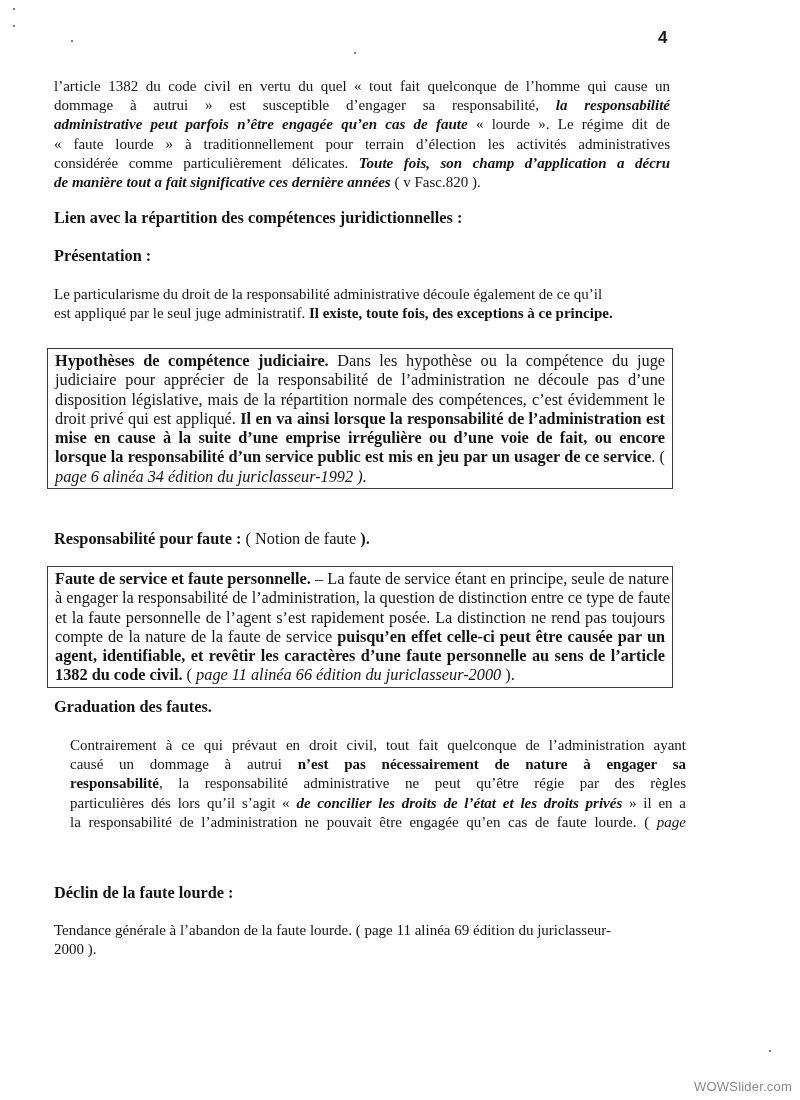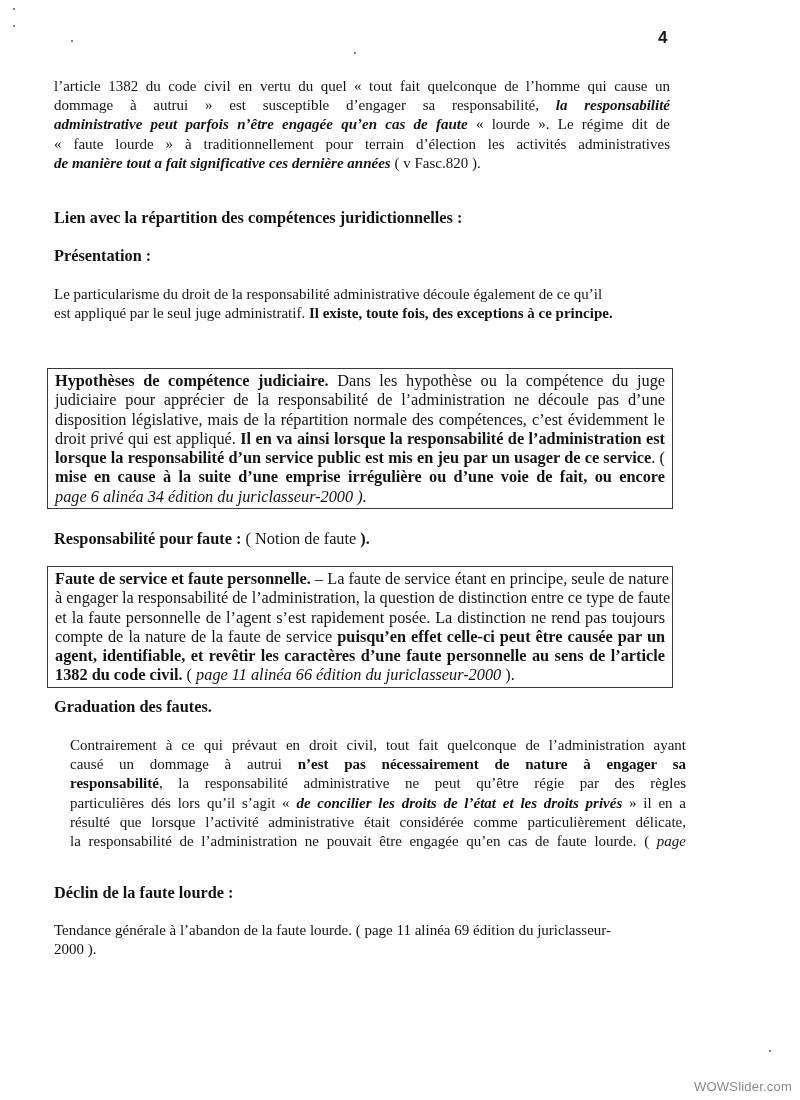--- a/index.html
+++ b/index.html
@@ -39,41 +39,42 @@
 <div class="speck" style="left:71px;top:40px;width:2px;height:2px;"></div>
 <div class="speck" style="left:354px;top:52px;width:2px;height:2px;"></div>
 <div class="speck" style="left:769px;top:1050px;width:2px;height:2px;"></div>
 
 <div class="block" style="top:77px;">
   <div>
       <span class="line"><span>l’article 1382 du code civil en vertu du quel « tout fait quelconque de l’homme qui cause un</span></span>
       <span class="line"><span>dommage à autrui » est susceptible d’engager sa responsabilité, </span><span class="bi">la responsabilité</span></span>
       <span class="line"><span class="bi">administrative peut parfois n’être engagée qu’en cas de faute</span><span> « lourde ». Le régime dit de</span></span>
       <span class="line"><span>« faute lourde » à traditionnellement pour terrain d’élection les activités administratives</span></span>
+      <span class="line"><span>considérée comme particulièrement délicates. </span><span class="bi">Toute fois, son champ d’application a décru</span></span>
       <span class="line left"><span class="bi">de manière tout a fait significative ces dernière années</span><span> ( v Fasc.820 ).</span></span>
     </div>
 </div>
 
 <div class="heading u" style="top:208px;">Lien avec la répartition des compétences juridictionnelles :</div>
 
 <div class="heading u" style="top:246px;">Présentation :</div>
 <div class="block" style="top:285px;">
   <span class="line left"> Le particularisme du droit de la responsabilité administrative découle également de ce qu’il</span>
   <span class="line left"><span>est appliqué par le seul juge administratif. </span><b>Il existe, toute fois, des exceptions à ce principe.</b></span>
 </div>
 
-<div class="box" style="top:368px;">
+<div class="box" style="top:348px;">
   <div>
       <span class="line"><span class="b">Hypothèses de compétence judiciaire.</span><span> Dans les hypothèse ou la compétence du juge</span></span>
       <span class="line"><span>judiciaire pour apprécier de la responsabilité de l’administration ne découle pas d’une</span></span>
       <span class="line"><span>disposition législative, mais de la répartition normale des compétences, c’est évidemment le</span></span>
       <span class="line"><span>droit privé qui est appliqué. </span><span class="b">Il en va ainsi lorsque la responsabilité de l’administration est</span></span>
+      <span class="line"><span class="b">mise en cause à la suite d’une emprise irrégulière ou d’une voie de fait, ou encore</span></span>
       <span class="line"><span class="b">lorsque la responsabilité d’un service public est mis en jeu par un usager de ce service</span><span>. (</span></span>
-      <span class="line"><span class="b">mise en cause à la suite d’une emprise irrégulière ou d’une voie de fait, ou encore</span></span>
-      <span class="line left"><span class="i">page 6 alinéa 34 édition du juriclasseur-2000 ).</span></span>
+      <span class="line left"><span class="i">page 6 alinéa 34 édition du juriclasseur-1992 ).</span></span>
     </div>
 </div>
 
 <div class="heading" style="top:529px;">
   <span class="u">Responsabilité pour faute</span><span> : </span><span style="font-weight:normal">( </span><span class="u" style="font-weight:normal">Notion de faute</span><span> ).</span>
 </div>
 
 <div class="box" style="top:566px;">
   <div>
       <span class="line"><span class="b">Faute de service et faute personnelle.</span><span> – La faute de service étant en principe, seule de nature</span></span>
@@ -85,21 +86,20 @@
     </div>
 </div>
 
 <div class="heading u" style="top:697px;">Graduation des fautes.</div>
 <div class="block" style="top:736px;margin-left:16px;">
   <div>
       <span class="line"><span>Contrairement à ce qui prévaut en droit civil, tout fait quelconque de l’administration ayant</span></span>
       <span class="line"><span>causé un dommage à autrui </span><span class="b">n’est pas nécessairement de nature à engager sa</span></span>
       <span class="line"><span class="b">responsabilité</span><span>, la responsabilité administrative ne peut qu’être régie par des règles</span></span>
       <span class="line"><span>particulières dés lors qu’il s’agit « </span><span class="bi">de concilier les droits de l’état et les droits privés</span><span> » il en a</span></span>
-      <span class="line"><span>résulté que lorsque l’activité administrative était considérée comme particulièrement délicate,</span></span>
       <span class="line"><span>la responsabilité de l’administration ne pouvait être engagée qu’en cas de faute lourde. ( </span><span class="i">page</span></span>
     </div>
 </div>
 
 <div class="heading u" style="top:883px;">Déclin de la faute lourde :</div>
 <div class="block" style="top:921px;">
   <span class="line left">Tendance générale à l’abandon de la faute lourde. ( page 11 alinéa 69 édition du juriclasseur-</span>
   <span class="line left">2000 ).</span>
 </div>
 

